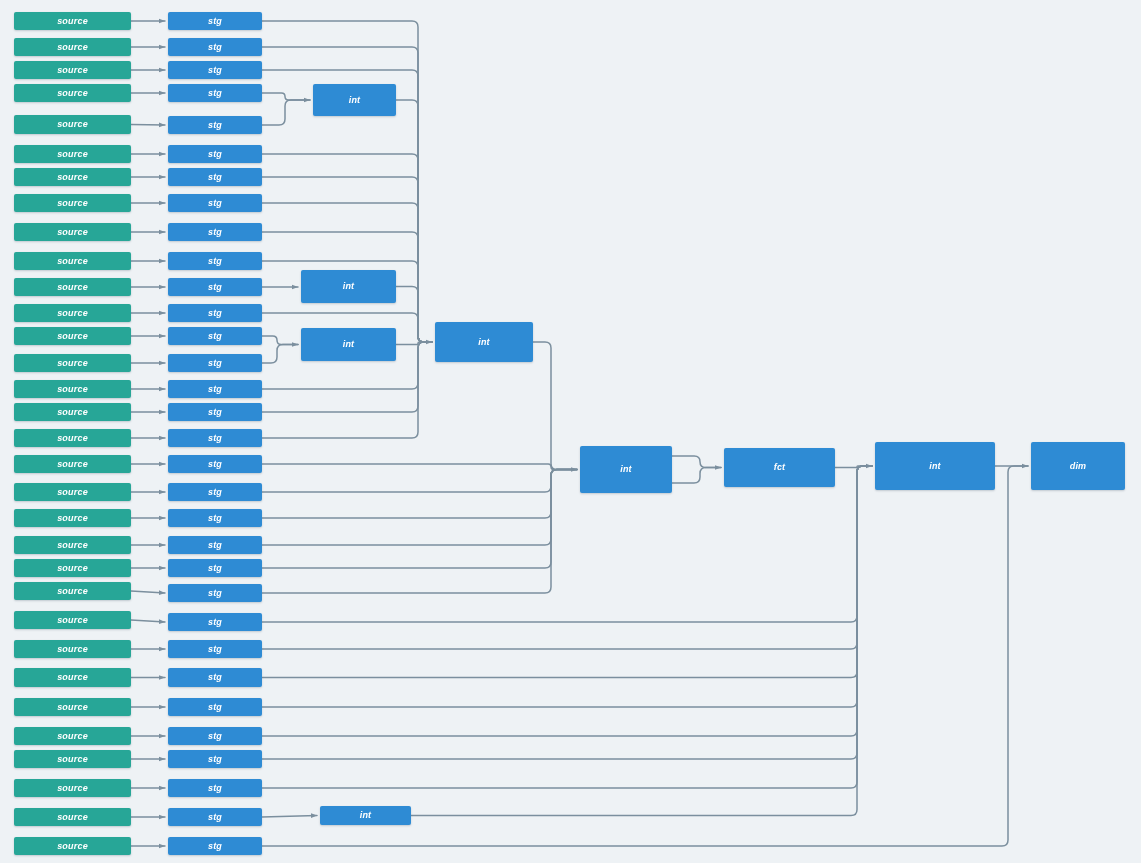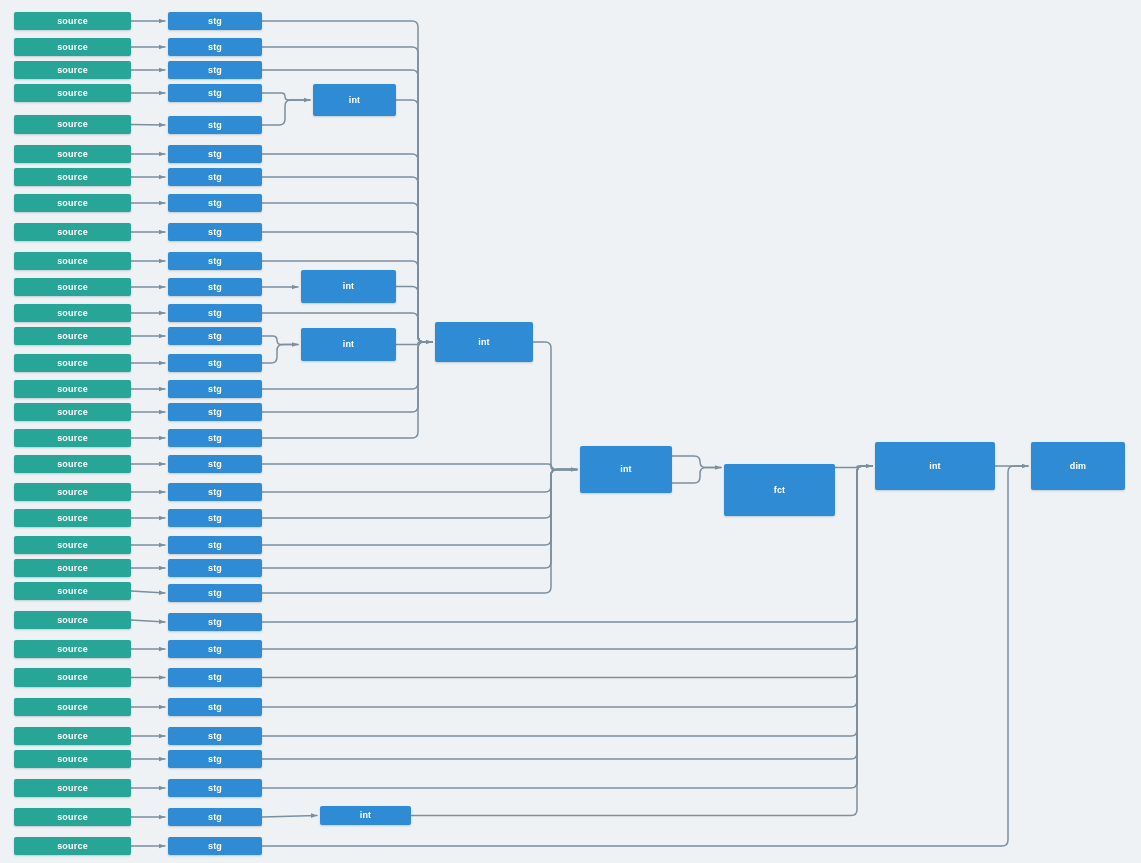--- a/index.html
+++ b/index.html
@@ -3,21 +3,21 @@
 <meta charset="utf-8">
 <title>Data Lineage Graph</title>
 <style>
   html,body{margin:0;padding:0;}
   body{
     width:1141px;height:863px;
     background:#eef2f5;
     font-family:"Liberation Sans","DejaVu Sans",sans-serif;
     overflow:hidden;
   }
-  #canvas{position:relative;width:1141px;height:863px;}
+  #canvas{position:relative;width:1141px;height:863px;font-style:italic;}
   #edges{position:absolute;left:0;top:0;width:1141px;height:863px;pointer-events:none;}
   .node{
     position:absolute;
     box-sizing:border-box;
     display:flex;align-items:center;justify-content:center;
     color:#ffffff;
     font-size:9px;
     font-weight:bold;
     letter-spacing:.2px;
     border-radius:2px;
@@ -316,21 +316,21 @@
       </div>
       <div class="node int" style="left: 301px; top: 328px; width: 95px; height: 33px;">
         <span class="lbl">int</span>
       </div>
       <div class="node int" style="left: 435px; top: 322px; width: 98px; height: 40px;">
         <span class="lbl">int</span>
       </div>
       <div class="node int" style="left: 580px; top: 446px; width: 92px; height: 47px;">
         <span class="lbl">int</span>
       </div>
-      <div class="node fct" style="left: 724px; top: 448px; width: 111px; height: 52px; margin-top: 16px;">
+      <div class="node fct" style="left: 724px; top: 448px; width: 111px; height: 39px;">
         <span class="lbl">fct</span>
       </div>
       <div class="node int" style="left: 875px; top: 442px; width: 120px; height: 48px;">
         <span class="lbl">int</span>
       </div>
       <div class="node dim" style="left: 1031px; top: 442px; width: 94px; height: 48px;">
         <span class="lbl">dim</span>
       </div>
       <div class="node int" style="left: 320px; top: 806px; width: 91px; height: 19px;">
         <span class="lbl">int</span>

